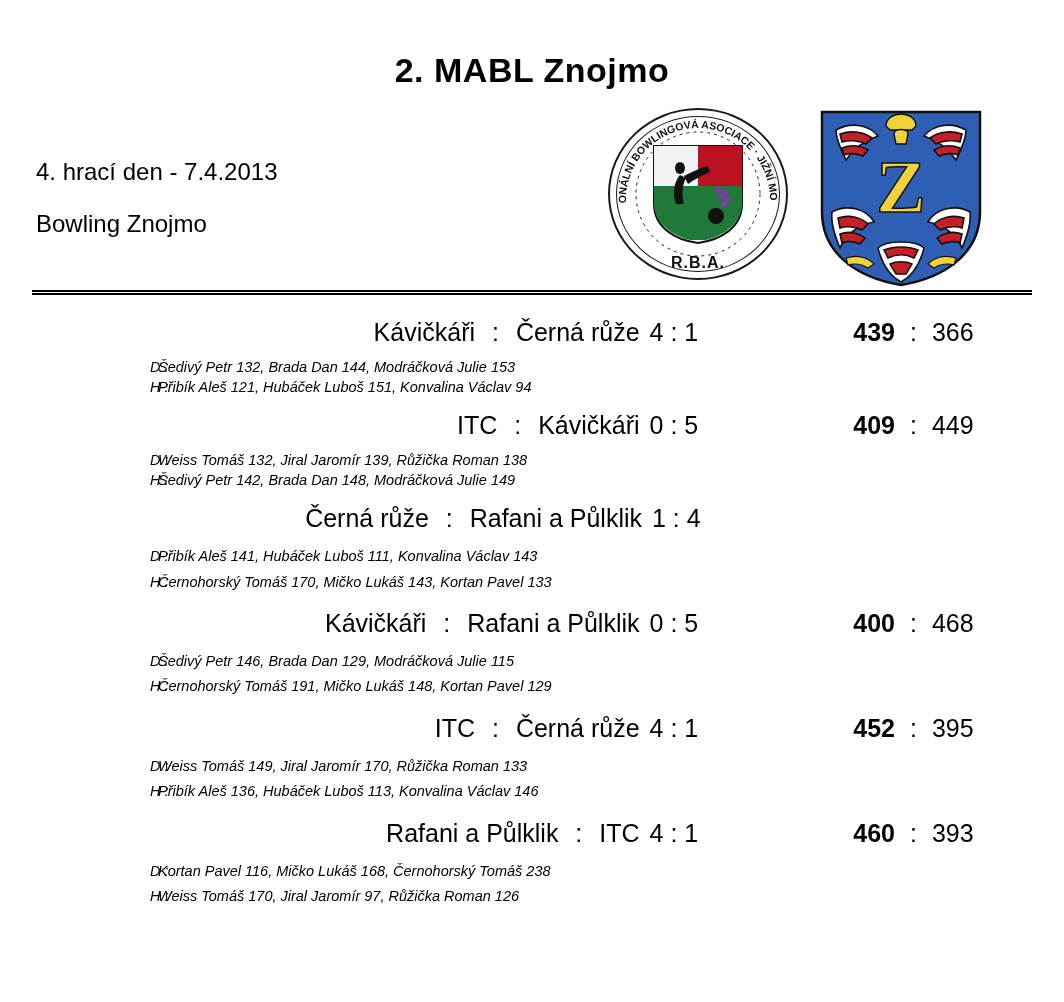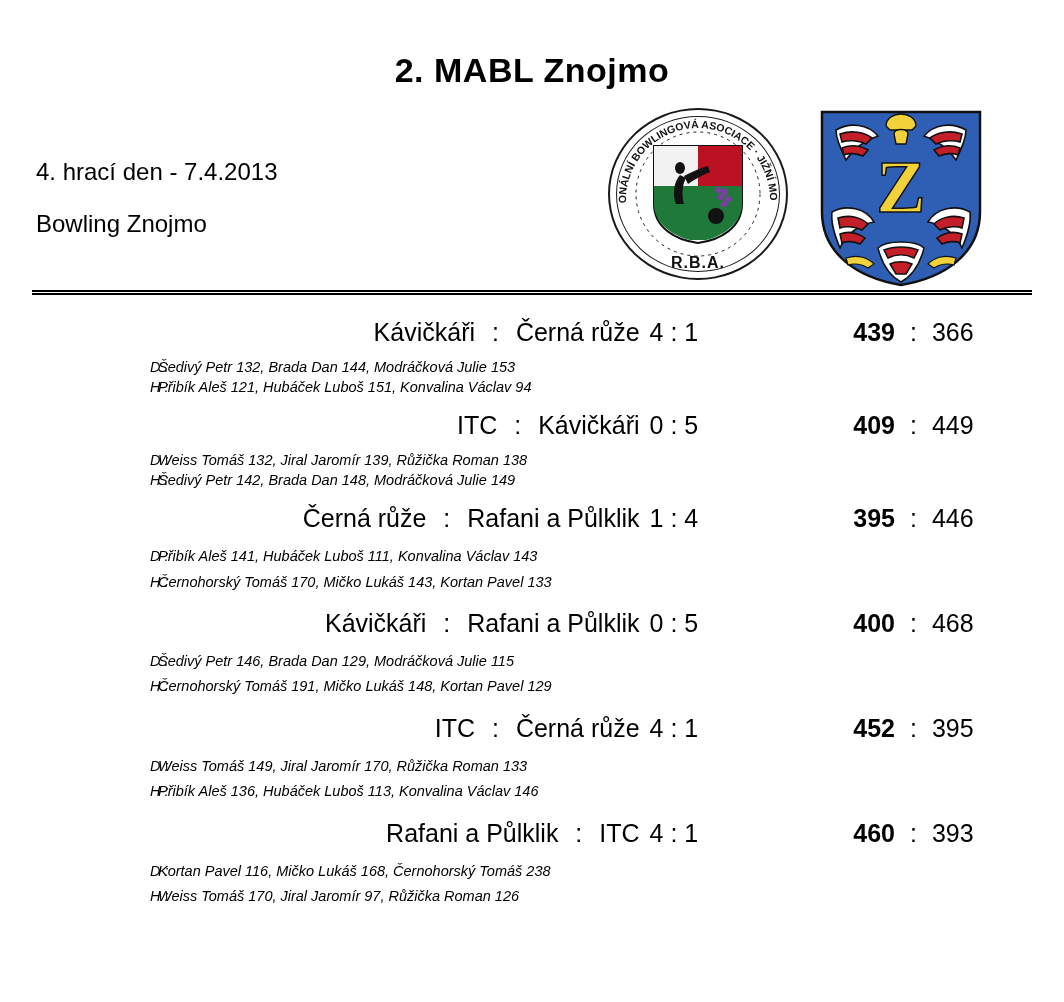--- a/index.html
+++ b/index.html
@@ -326,25 +326,20 @@
         <div class="teams">
           <span>Černá růže</span>
           <span class="vs">:</span>
           <span>Rafani a Půlklik</span>
         </div>
         <div class="setscore">
           <span>1</span>
           <span class="sep">:</span>
           <span>4</span>
         </div>
-        <div class="pinscore">
-          <span class="num">395</span>
-          <span class="sep">:</span>
-          <span class="num2">446</span>
-        </div>
       </div>
       <div class="players">
         <div class="prow">
           <div class="plabel">D :</div>
           <div class="pnames">Přibík Aleš 141, Hubáček Luboš 111, Konvalina Václav 143</div>
         </div>
         <div class="prow">
           <div class="plabel">H :</div>
           <div class="pnames">Černohorský Tomáš 170, Mičko Lukáš 143, Kortan Pavel 133</div>
         </div>

